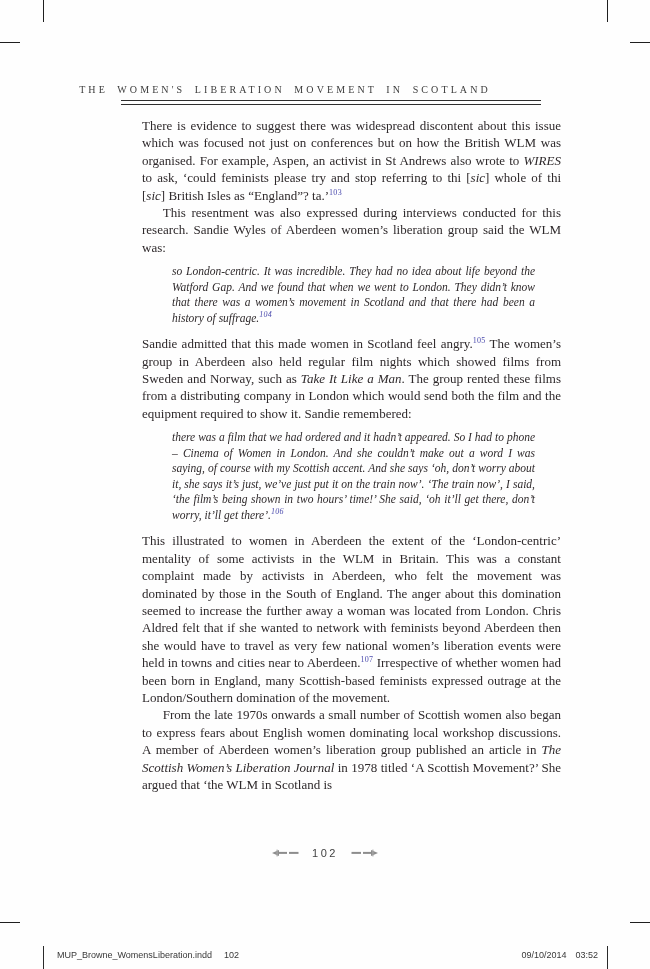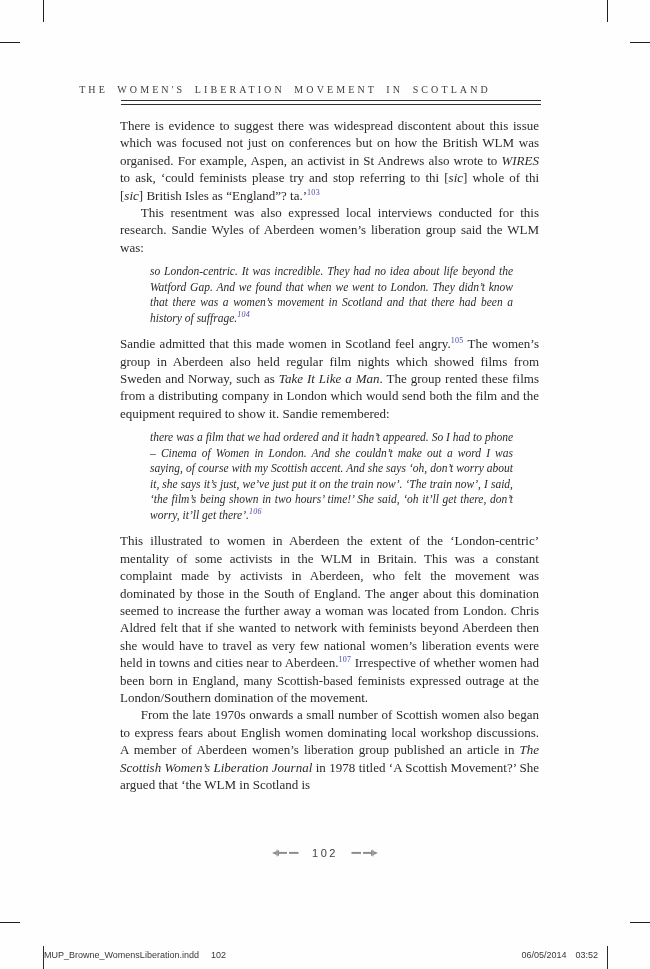--- a/index.html
+++ b/index.html
@@ -49,42 +49,42 @@
     font-size:11px; letter-spacing:2.5px; color:#3f3f3f;
   }
   .orn { display:block; }
 
   
   .proof-mark { position:absolute; width:1px; height:23px; top:946px; background:#2a2a2a; }
   .proof-text {
     position:absolute; top:950px; font-family:"Liberation Sans","DejaVu Sans",sans-serif;
     font-size:9px; color:#383838; white-space:nowrap;
   }
-  .proof-left { left:44px; }
+  .proof-left { left:57px; }
   .proof-right { right:52px; text-align:right; }
   .proof-gap { display:inline-block; width:12px; }
 </style>
 </head>
 <body>
 
 <div class="sheet">
 
   <div class="crop v" style="left:43px; top:0; height:22px;"></div>
   <div class="crop h" style="left:0; top:42px; width:20px;"></div>
   <div class="crop v" style="left:607px; top:0; height:22px;"></div>
   <div class="crop h" style="right:0; top:42px; width:20px;"></div>
   <div class="crop h" style="left:0; top:922px; width:20px;"></div>
   <div class="crop h" style="right:0; top:922px; width:20px;"></div>
 
   <div class="running-head-title">THE WOMEN'S LIBERATION MOVEMENT IN SCOTLAND</div>
   <div class="running-head-rule"></div>
 
-  <div class="body-col" style="color: rgb(46, 41, 43);">
+  <div class="body-col" style="color: rgb(46, 41, 43); margin-left: 22px;">
     <p class="para"><span>There is evidence to suggest there was widespread discontent about this issue which was focused not just on conferences but on how the British WLM was organised. For example, Aspen, an activist in St Andrews also wrote to </span><i>WIRES</i><span> to ask, ‘could feminists please try and stop referring to thi [</span><i>sic</i><span>] whole of thi [</span><i>sic</i><span>] British Isles as “England”? ta.’</span><sup class="fnref" style="color: rgb(74, 74, 173);">103</sup></p>
-    <p class="para indent"><span>This resentment was also expressed local interviews conducted for this research. Sandie Wyles of Aberdeen women’s liberation group said the WLM was:</span></p>
+    <p class="para indent"><span>This resentment was also expressed during interviews conducted for this research. Sandie Wyles of Aberdeen women’s liberation group said the WLM was:</span></p>
     <div class="quote"><span>so London-centric. It was incredible. They had no idea about life beyond the Watford Gap. And we found that when we went to London. They didn’t know that there was a women’s movement in Scotland and that there had been a history of suffrage.</span><sup class="fnref" style="color: rgb(74, 74, 173);">104</sup></div>
     <p class="para"><span>Sandie admitted that this made women in Scotland feel angry.</span><sup class="fnref" style="color: rgb(74, 74, 173);">105</sup><span> The women’s group in Aberdeen also held regular film nights which showed films from Sweden and Norway, such as </span><i>Take It Like a Man</i><span>. The group rented these films from a distributing company in London which would send both the film and the equipment required to show it. Sandie remembered:</span></p>
     <div class="quote"><span>there was a film that we had ordered and it hadn’t appeared. So I had to phone – Cinema of Women in London. And she couldn’t make out a word I was saying, of course with my Scottish accent. And she says ‘oh, don’t worry about it, she says it’s just, we’ve just put it on the train now’. ‘The train now’, I said, ‘the film’s being shown in two hours’ time!’ She said, ‘oh it’ll get there, don’t worry, it’ll get there’.</span><sup class="fnref" style="color: rgb(74, 74, 173);">106</sup></div>
     <p class="para"><span>This illustrated to women in Aberdeen the extent of the ‘London-centric’ mentality of some activists in the WLM in Britain. This was a constant complaint made by activists in Aberdeen, who felt the movement was dominated by those in the South of England. The anger about this domination seemed to increase the further away a woman was located from London. Chris Aldred felt that if she wanted to network with feminists beyond Aberdeen then she would have to travel as very few national women’s liberation events were held in towns and cities near to Aberdeen.</span><sup class="fnref" style="color: rgb(74, 74, 173);">107</sup><span> Irrespective of whether women had been born in England, many Scottish-based feminists expressed outrage at the London/Southern domination of the movement.</span></p>
     <p class="para indent"><span>From the late 1970s onwards a small number of Scottish women also began to express fears about English women dominating local workshop discussions. A member of Aberdeen women’s liberation group published an article in </span><i>The Scottish Women’s Liberation Journal</i><span> in 1978 titled ‘A Scottish Movement?’ She argued that ‘the WLM in Scotland is</span></p>
   </div>
 
   <div class="folio">
     <svg class="orn" width="27" height="8" viewBox="0 0 27 8">
       <path d="M0 4 L7 1 L7 7 Z" fill="#8d8d8d"></path>
@@ -100,16 +100,16 @@
       <rect x="17" y="2.9" width="9.5" height="2" fill="#8d8d8d"></rect>
     </svg>
   </div>
 
   <div class="proof-mark" style="left:43px;"></div>
   <div class="proof-mark" style="left:607px;"></div>
   <div class="proof-text proof-left">
     <span>MUP_Browne_WomensLiberation.indd</span><span class="proof-gap"></span><span>102</span>
   </div>
   <div class="proof-text proof-right">
-    <span>06/05/2014</span><span class="proof-gap" style="width:9px;"></span><span>03:52</span>
+    <span>09/10/2014</span><span class="proof-gap" style="width:9px;"></span><span>03:52</span>
   </div>
 
 </div>
 
 </body></html>

